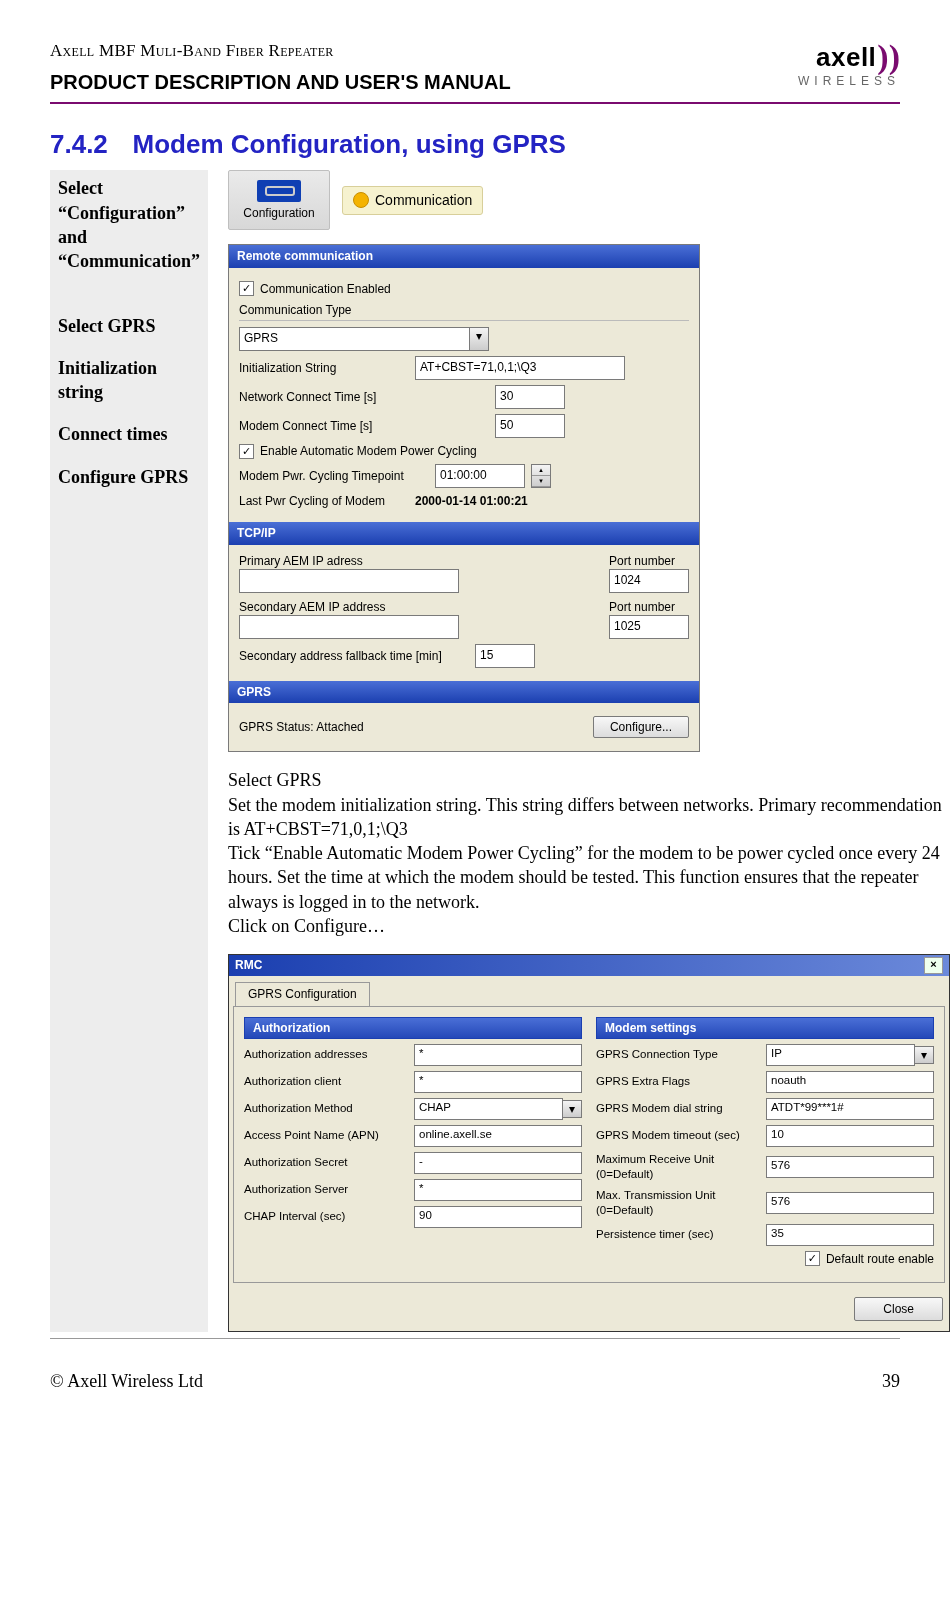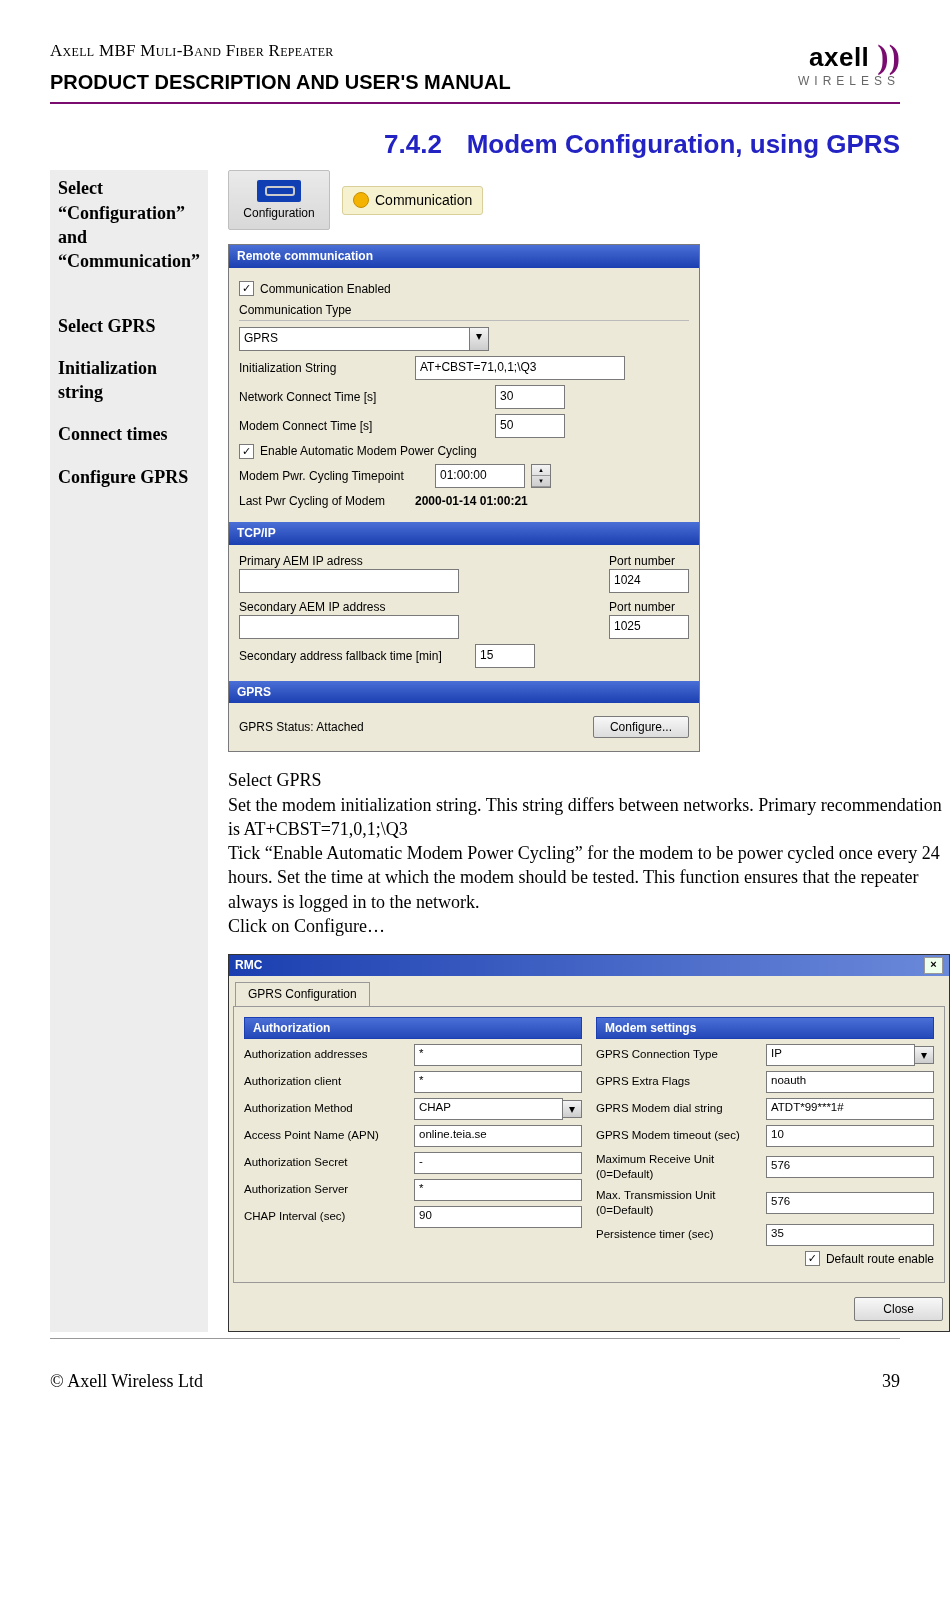--- a/index.html
+++ b/index.html
@@ -26,29 +26,29 @@
     font-family: Arial, sans-serif;
     font-weight: bold;
     font-size: 20px;
     margin-top: 6px;
   }
   .logo {
     width: 170px;
     text-align: right;
   }
   .logo-top {
-    display:flex; align-items:center; justify-content:flex-end; gap:8px;
+    display:flex; align-items:center; justify-content:flex-end; gap:1px;
   }
   .arc { font-size: 34px; color:#7a0b6f; font-weight:bold; line-height:.6;}
   .logo-text{ font-family: Arial,sans-serif; font-size:26px; font-weight:600; letter-spacing:.5px; }
   .wire{ font-family: Arial,sans-serif; font-size:12px; color:#666; letter-spacing:5px; margin-top:-2px;}
   .rule { border:0; border-top:2px solid #7a0b6f; margin: 6px 0 14px 0; }
   .section-num { color:#2323c3; font-family: Arial,sans-serif; font-weight:bold; font-size:26px;}
   .section-title{ color:#2323c3; font-family: Arial,sans-serif; font-weight:bold; font-size:26px; margin-left:18px;}
-  h2{ margin:22px 0 8px 0;text-align:right;}
+  h2{ margin:22px 0 8px 0;}
   .two-col{ display:flex; }
   .sidebar{
     width:170px; background:#ededed; padding:6px 8px 200px 8px;
     font-size:18px;
     font-weight:bold;
   }
   .sidebar p{ margin:0 0 18px 0;}
   .main{ flex:1; padding-left:20px; }
   .icon-row{ display:flex; align-items:center; gap:12px; margin-bottom:14px;}
   .cfg-icon{
@@ -270,21 +270,21 @@
                 <span class="plbl">Authorization client</span>
                 <span class="pinp">*</span>
               </div>
             <div class="pline">
                 <span class="plbl">Authorization Method</span>
                 <span class="pinp">CHAP</span>
                 <span class="pdd">▾</span>
               </div>
             <div class="pline">
                 <span class="plbl">Access Point Name (APN)</span>
-                <span class="pinp">online.teia.se</span>
+                <span class="pinp">online.axell.se</span>
               </div>
             <div class="pline">
                 <span class="plbl">Authorization Secret</span>
                 <span class="pinp">-</span>
               </div>
             <div class="pline">
                 <span class="plbl">Authorization Server</span>
                 <span class="pinp">*</span>
               </div>
             <div class="pline">

